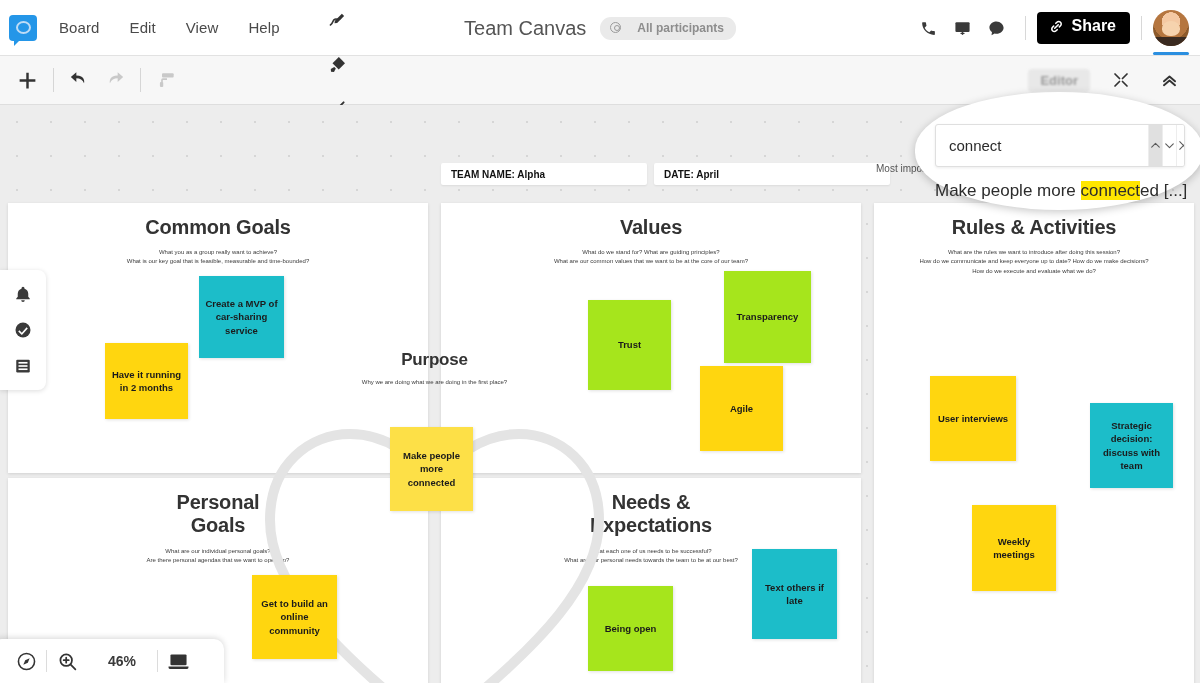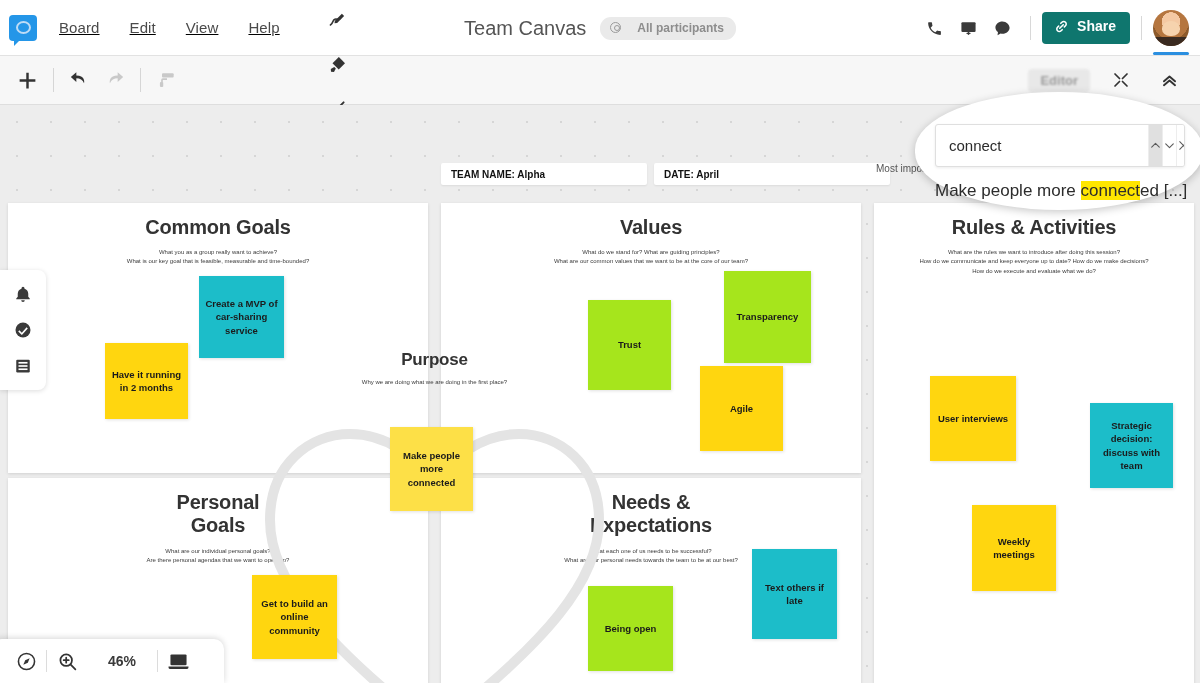--- a/index.html
+++ b/index.html
@@ -22,21 +22,21 @@
     border-radius: 4px; position: relative; display: flex;
     align-items: center; justify-content: center;
   }
   .logo::after {
     content: ""; position: absolute; bottom: -5px; left: 5px;
     border-left: 6px solid #2496e8; border-bottom: 6px solid transparent;
   }
   .logo-inner {
     width: 15px; height: 13px; border: 2px solid #bedcf6; border-radius: 50%;
   }
-  .menu { display: flex; align-items: center; margin-left: 22px; gap: 30px; text-decoration: underline; }
+  .menu { display: flex; align-items: center; margin-left: 22px; gap: 30px; }
   .menu-item {
     font-size: 15px; color: #4a4a4a; cursor: pointer; letter-spacing: .1px;
   }
   .board-title-wrap {
     position: absolute; left: 0; right: 0; top: 0; height: 56px;
     display: flex; align-items: center; justify-content: center; gap: 14px;
     pointer-events: none;
   }
   .board-title { font-size: 20px; color: #555; pointer-events: auto; }
   .participants {
@@ -55,21 +55,21 @@
   .header-right {
     position: absolute; right: 0; top: 0; height: 56px; display: flex;
     align-items: center; gap: 0;
   }
   .hicon {
     width: 34px; height: 34px; display: flex; align-items: center;
     justify-content: center; cursor: pointer; color: #3a3a3a;
   }
   .hdivider { width: 1px; height: 24px; background: #d8d8d8; margin: 0 11px; }
   .share-btn {
-    background: #0f766e; color: #fff; font-size: 14px; font-weight: bold;
+    background: #000000; color: #fff; font-size: 16px; font-weight: bold;
     border: none; border-radius: 4px; height: 32px; padding: 0 14px 4px 11px;
     display: flex; align-items: center; gap: 7px; cursor: pointer;
   }
   .avatar {
     width: 36px; height: 36px; border-radius: 50%; margin-right: 11px;
     background: radial-gradient(circle at 50% 32%, #f4c9a3 0 30%, #b5763f 31% 58%, #8d5a2b 59% 100%);
     position: relative; overflow: hidden; cursor: pointer;
   }
   .avatar::before {
     content: ""; position: absolute; left: 9px; top: 11px; width: 18px; height: 15px;

